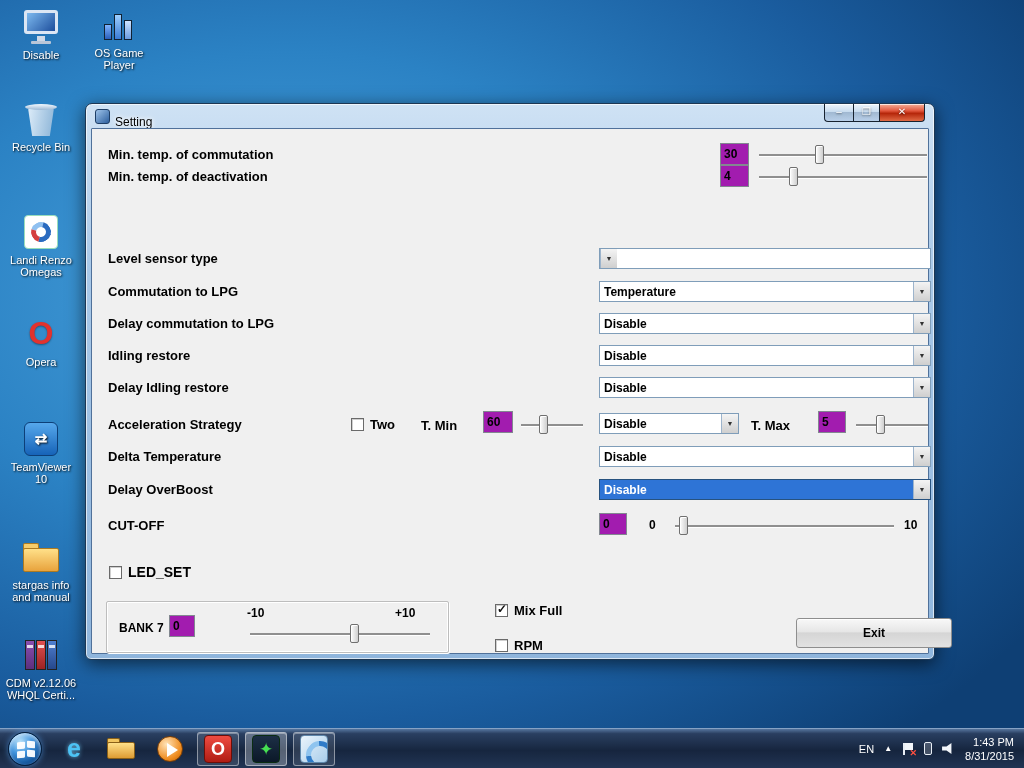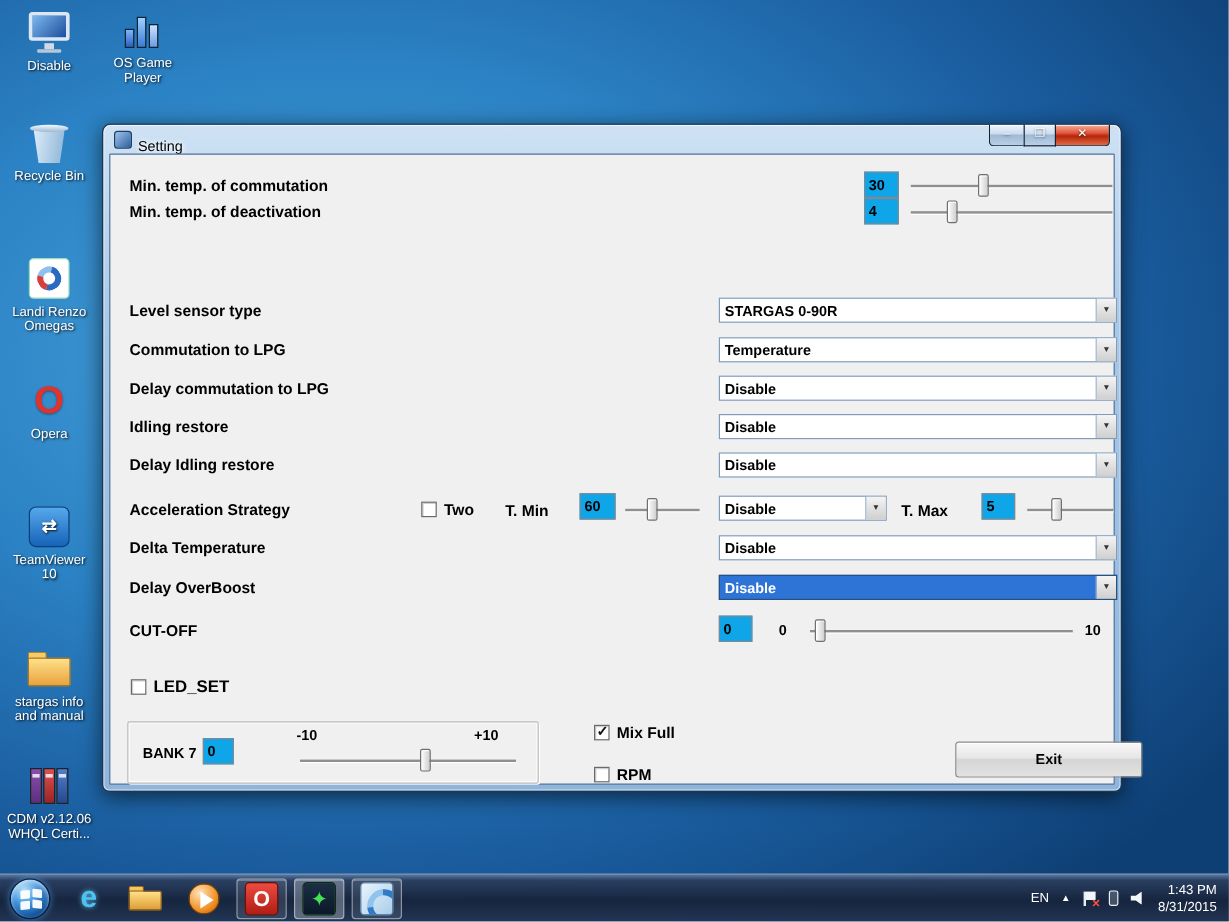--- a/index.html
+++ b/index.html
@@ -56,21 +56,21 @@
     text-align:center; background:linear-gradient(180deg,rgba(255,255,255,.65),rgba(190,210,230,.3) 45%,rgba(95,125,160,.4) 50%,rgba(170,195,225,.55));
     box-shadow:inset 0 1px 0 rgba(255,255,255,.7); text-shadow:0 1px 2px rgba(0,0,0,.6); cursor:default; }
   .cap.min { width:29px; border-radius:0 0 0 4px; border-right:none; }
   .cap.max { width:27px; }
   .cap.close { width:45px; border-radius:0 0 4px 0; border-left:none;
     background:linear-gradient(180deg,#f6b09a,#e2573d 40%,#b5260a 55%,#e06a45); }
   .client { position:relative; height:526px; background:#f0f0f0; border:1px solid #50719a; border-radius:1px; }
 
   .rlabel { position:absolute; left:16px; font-size:13px; font-weight:bold; color:#000; white-space:nowrap; }
   .srow,.drow { position:absolute; left:0; width:100%; height:24px; }
-  .valbox { position:absolute; top:0; width:29px; height:22px; border:1px solid #828790; background:#0ea5e9;
+  .valbox { position:absolute; top:0; width:29px; height:22px; border:1px solid #828790; background:#a21caf;
     font-family:"Liberation Sans",sans-serif; font-size:12px; font-weight:bold; padding-left:3px; color:#000; }
   .track { position:absolute; top:11px; height:2px; background:#8f8f8f; box-shadow:0 1px 0 #fff; }
   .thumb { position:absolute; top:-9px; width:9px; height:19px; border:1px solid #6f6f6f; border-radius:2px;
     background:linear-gradient(90deg,#fdfdfd,#cfcfcf); box-shadow:inset 1px 1px 0 #fff; }
   .combo { position:absolute; top:0; height:21px; border:1px solid #7f9db9; background:#fff; display:flex; align-items:center; }
   .combo-text { flex:1; font-size:12px; font-weight:bold; padding-left:4px; color:#000; white-space:nowrap; overflow:hidden; }
   .combo-btn { width:17px; height:100%; border-left:1px solid #9db4cc; font-size:7px; color:#333; text-align:center;
     line-height:19px; background:linear-gradient(#f4f4f4,#cfcfcf); }
   .combo.hl { background:#2e74d6; border-color:#27527f; }
   .combo.hl .combo-text { color:#fff; }
@@ -220,21 +220,20 @@
         <span class="rlabel" style="top:4px">Min. temp. of deactivation</span>
         <input class="valbox" style="left: 628px;" value="4">
         <div class="track" style="left:667px;width:168px">
           <div class="thumb" style="left:30px"></div>
         </div>
       </div>
 
       <div class="drow" style="top:119px">
         <span class="rlabel" style="top:3px">Level sensor type</span>
         <div class="combo" style="left:507px;width:332px">
-          <span class="combo-text">STARGAS 0-90R</span>
           <span class="combo-btn">▼</span>
         </div>
       </div>
       <div class="drow" style="top:152px">
         <span class="rlabel" style="top:3px">Commutation to LPG</span>
         <div class="combo" style="left:507px;width:332px">
           <span class="combo-text">Temperature</span>
           <span class="combo-btn">▼</span>
         </div>
       </div>

